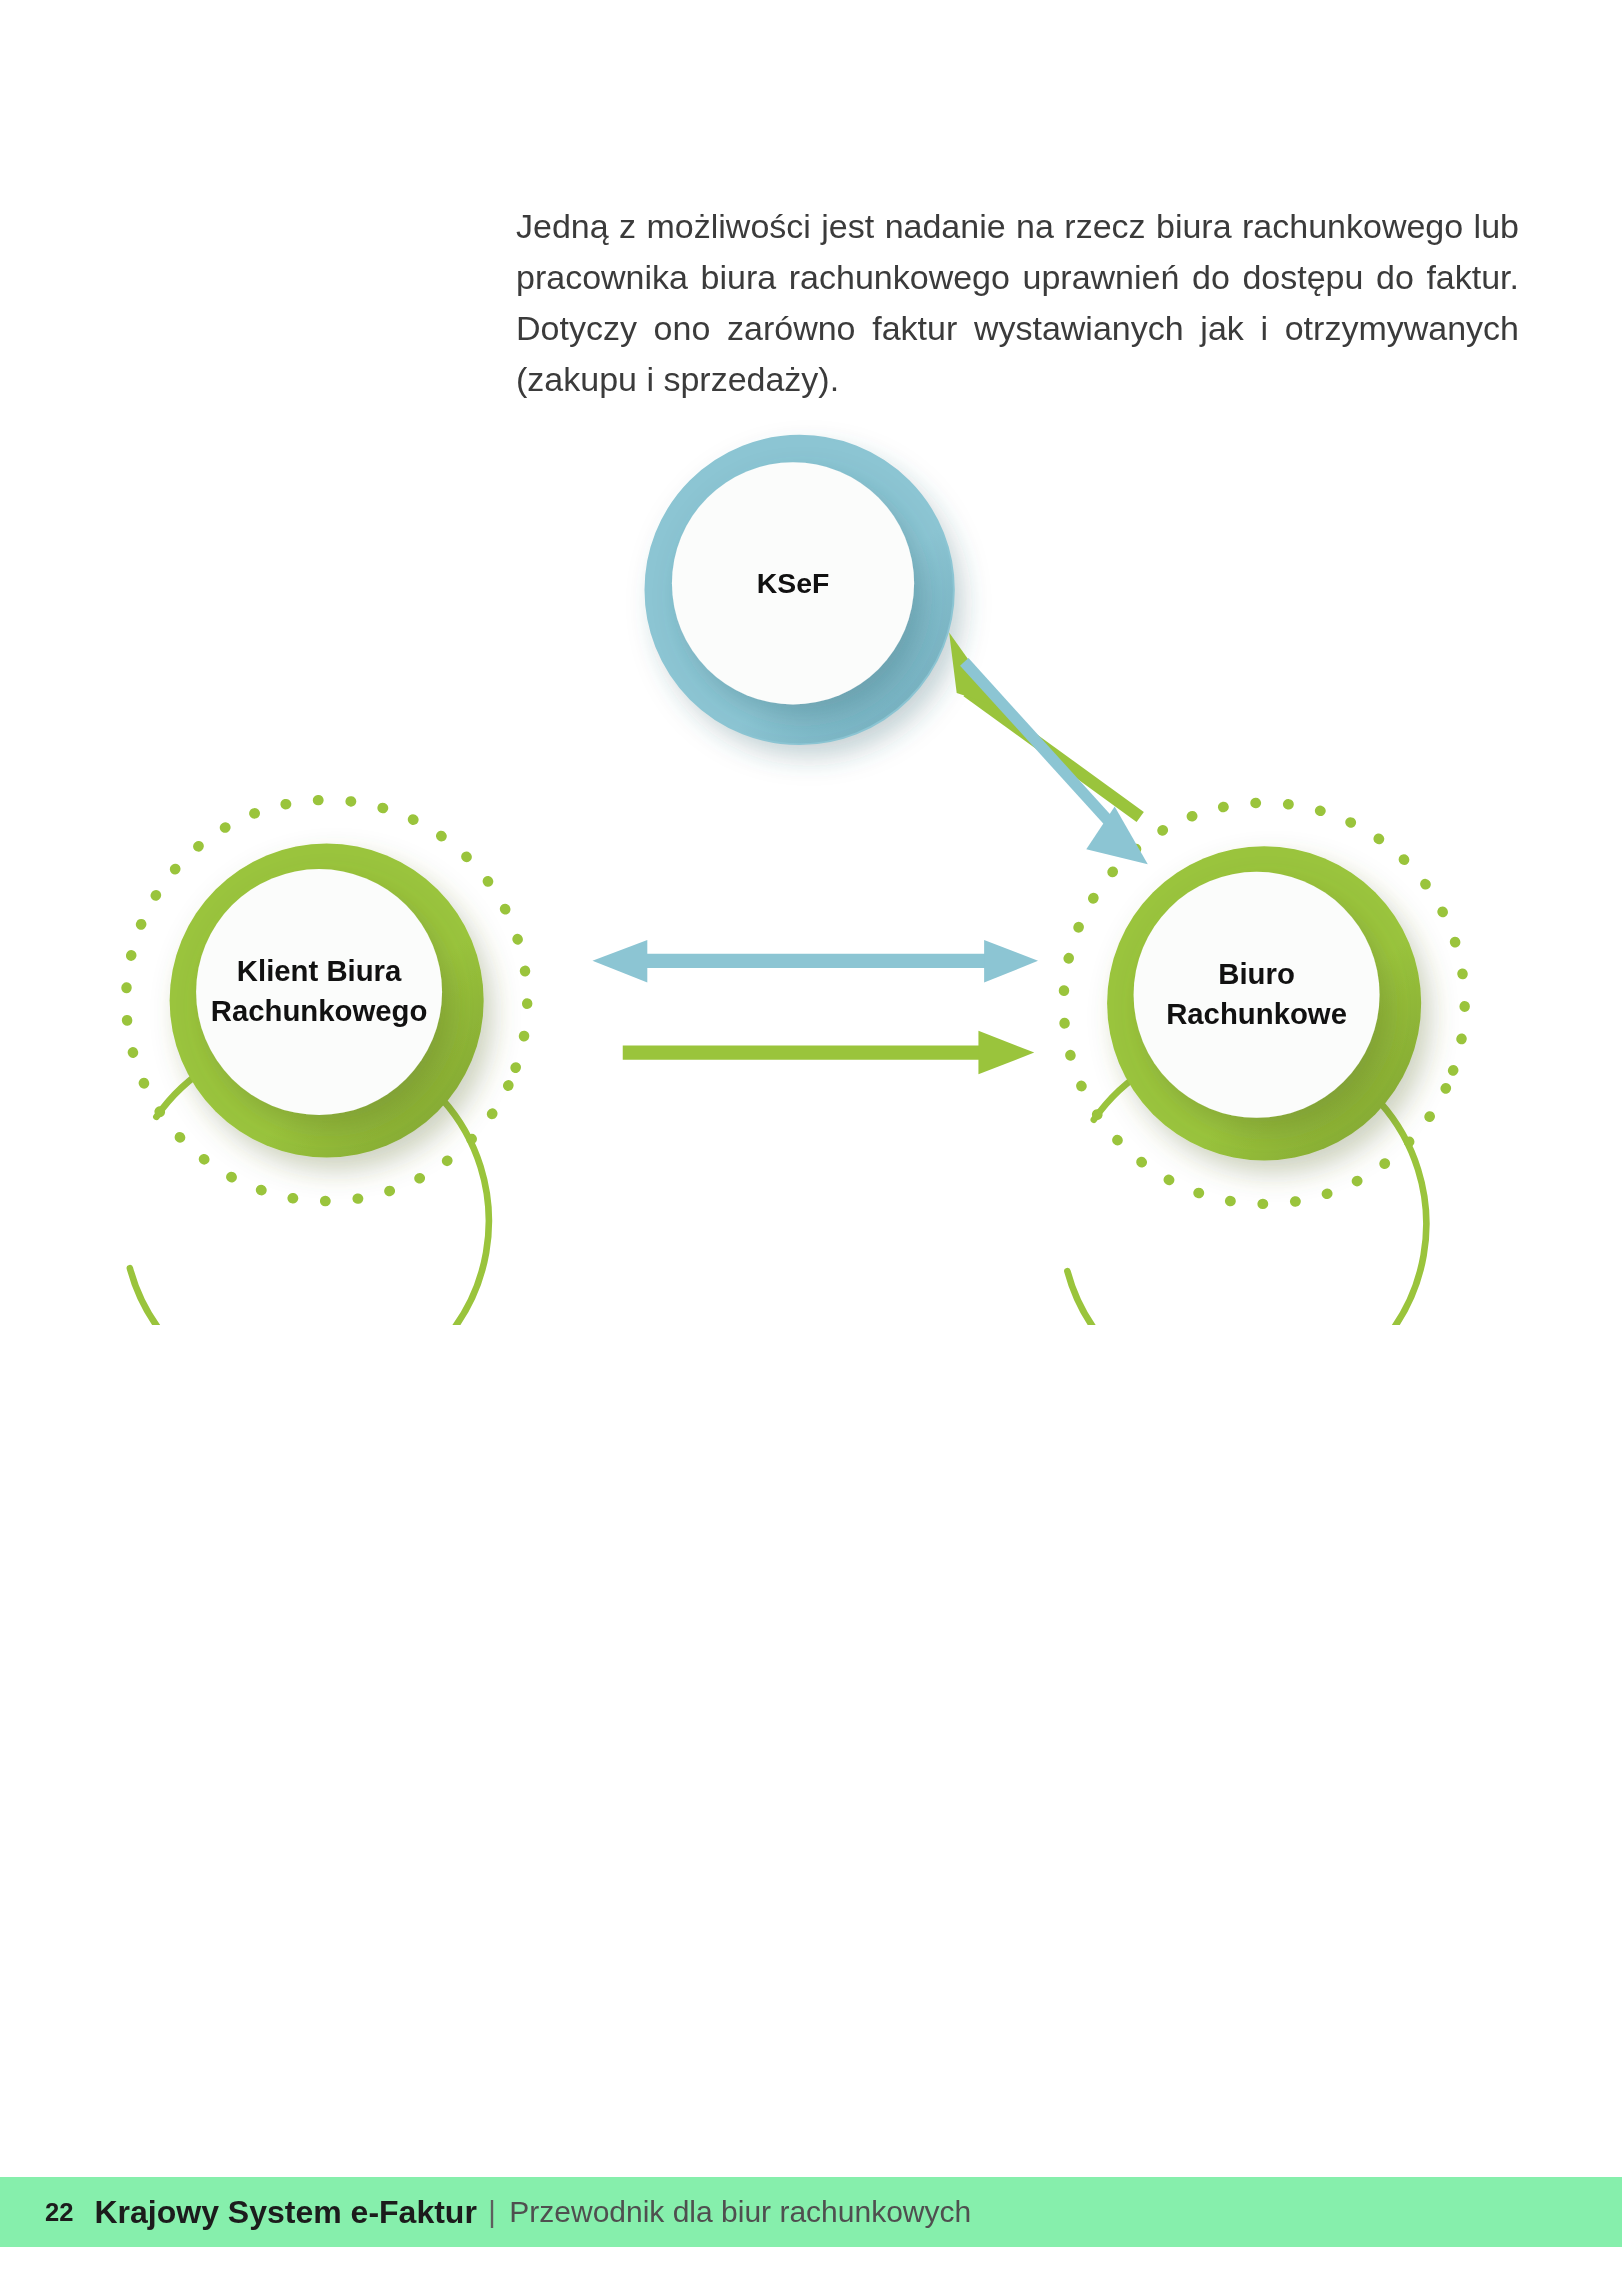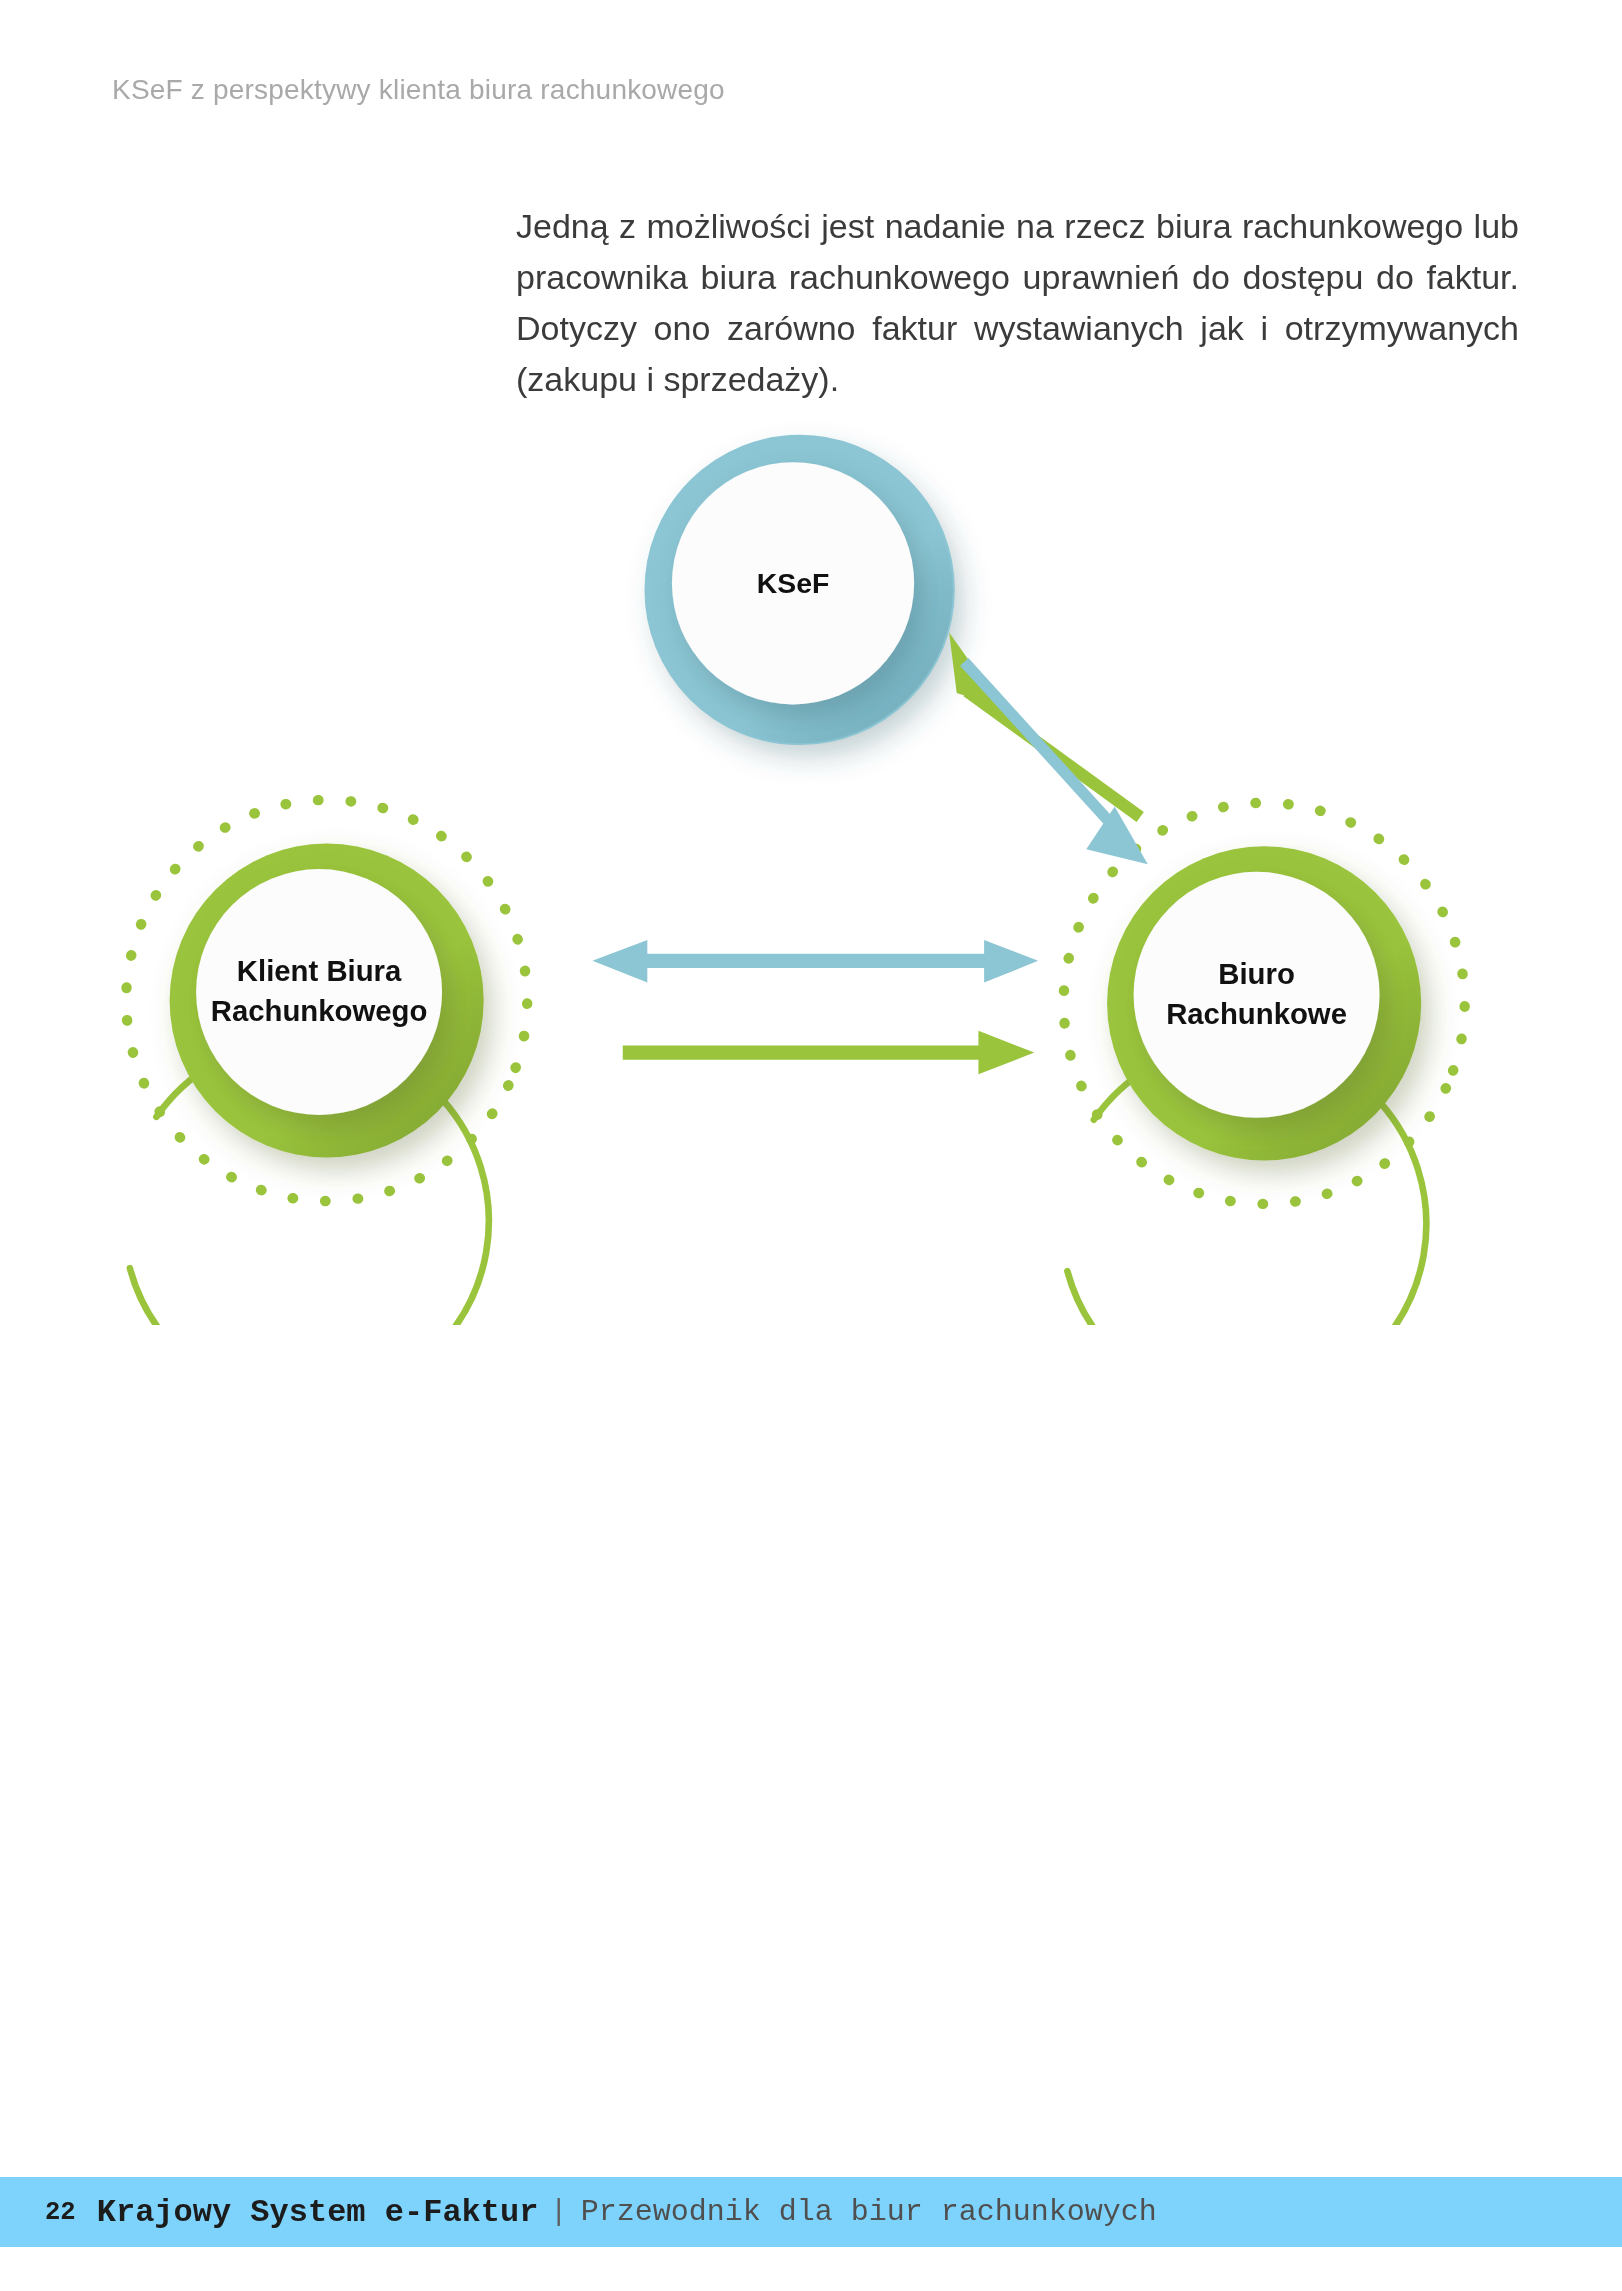--- a/index.html
+++ b/index.html
@@ -77,22 +77,21 @@
     text-align: right;
   }
 
   
   .footer-band {
     position: absolute;
     left: 0;
     top: 2177px;
     width: 1622px;
     height: 70px;
-    background: #7dd3fc;
-    font-family: Liberation Mono, monospace;
+    background: #86efac;
   }
   .footer-inner {
     position: absolute;
     left: 45px;
     top: 0;
     height: 70px;
     display: flex;
     align-items: center;
     gap: 21px;
     white-space: nowrap;
@@ -117,21 +116,20 @@
     font-size: 30px;
     color: #4f4f4f;
     font-weight: 400;
   }
 </style>
 </head>
 <body>
 
 <div class="page">
 
-  <div class="running-header">KSeF z perspektywy klienta biura rachunkowego</div>
 
   <div class="body-copy">Jedną z możliwości jest nadanie na rzecz biura rachunkowego lub pracownika biura rachunkowego uprawnień do dostępu do faktur. Dotyczy ono zarówno faktur wystawianych jak i otrzymywanych (zakupu i sprzedaży).</div>
 
   <div class="diagram">
     <svg viewBox="0 0 1714 1000" xmlns="http://www.w3.org/2000/svg">
       <defs>
 
         <filter id="discShadow" x="-40%" y="-40%" width="200%" height="200%">
           <feDropShadow dx="10" dy="14" stdDeviation="14" flood-color="#5a6a32" flood-opacity="0.30"></feDropShadow>
         </filter>

